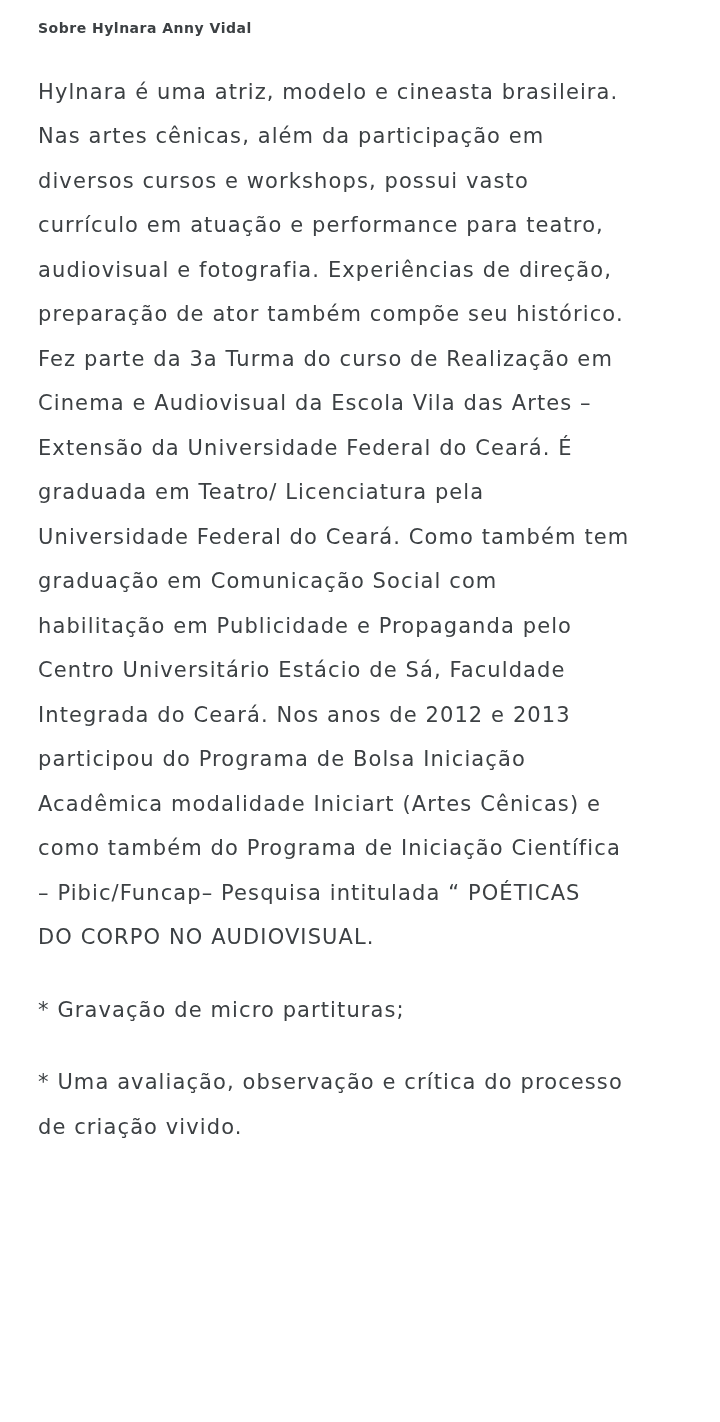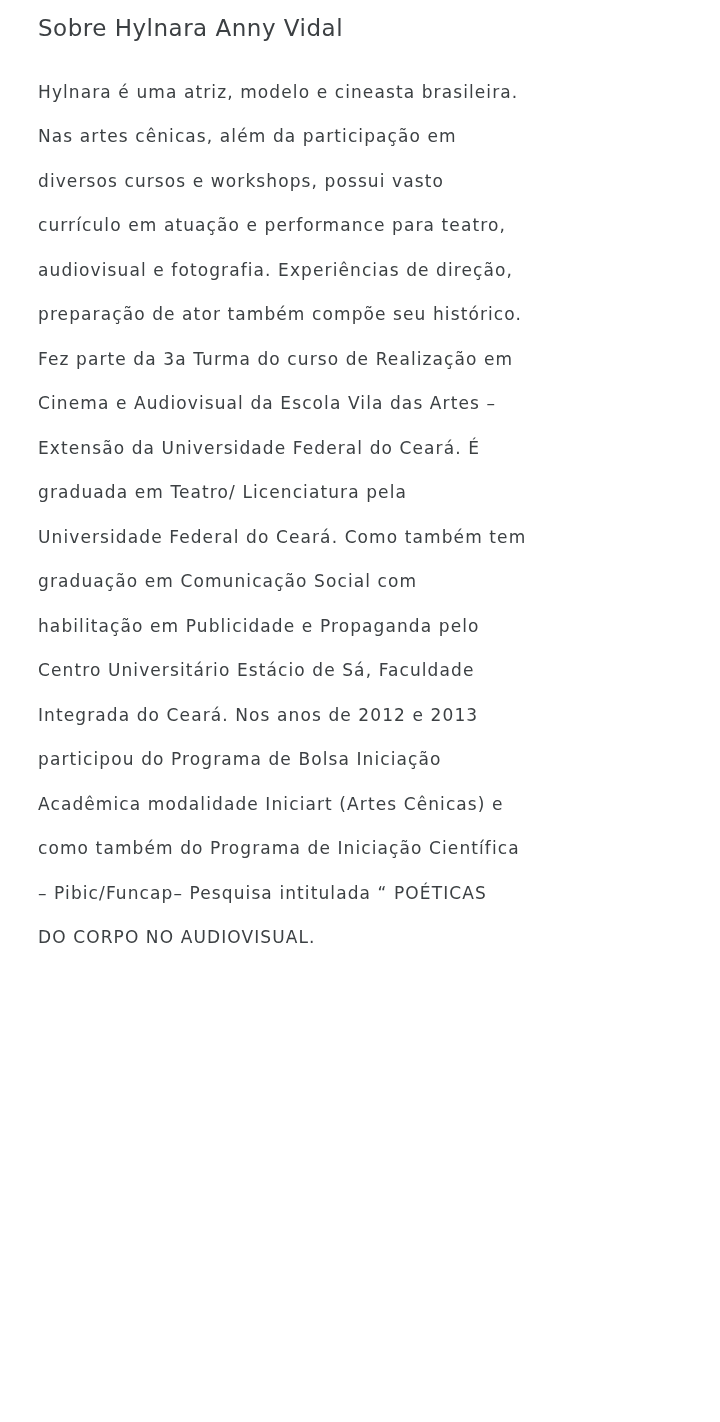--- a/index.html
+++ b/index.html
@@ -12,32 +12,32 @@
     font-family: "DejaVu Sans", "Liberation Sans", sans-serif;
   }
   .article {
     box-sizing: border-box;
     width: 720px;
     min-height: 1422px;
     padding: 6px 10px 27px 38px;
     color: #3c4043;
   }
   .heading {
-    font-size: 23px;
-    font-weight: 400;
+    font-size: 14px;
+    font-weight: 700;
     line-height: 44.5px;
     letter-spacing: 0.5px;
     margin: 0 0 22px 0;
     white-space: pre-line;
   }
   .heading--title {
     margin-bottom: 19px;
   }
   .para {
-    font-size: 17px;
+    font-size: 21px;
     font-weight: 400;
     line-height: 44.5px;
     letter-spacing: 1.1px;
     margin: 0 0 28px 0;
     white-space: pre-line;
   }
   .para:last-child {
     margin-bottom: 0;
   }
 </style>
@@ -65,15 +65,18 @@
 Integrada do Ceará. Nos anos de 2012 e 2013
 participou do Programa de Bolsa Iniciação
 Acadêmica modalidade Iniciart (Artes Cênicas) e
 como também do Programa de Iniciação Científica
 – Pibic/Funcap– Pesquisa intitulada “ POÉTICAS
 DO CORPO NO AUDIOVISUAL.</p>
 
 
 
 
+  <p class="para">* Gravação de micro partituras;</p>
 
+  <p class="para">* Uma avaliação, observação e crítica do processo
+de criação vivido.</p>
 
 </main>
 
 </body></html>

